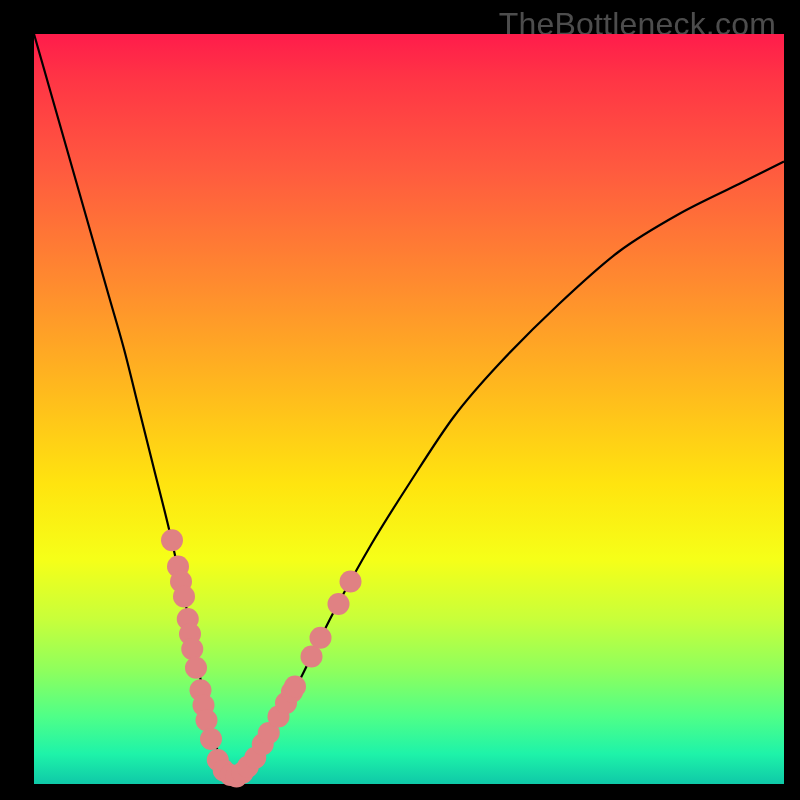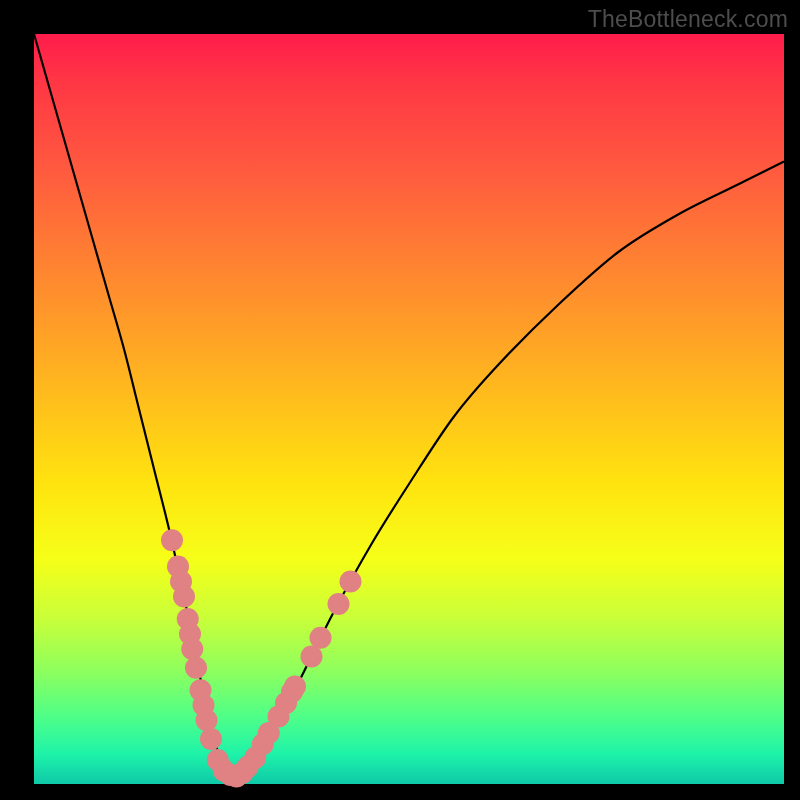--- a/index.html
+++ b/index.html
@@ -37,23 +37,23 @@
       #c8ff3a 78%,
       #8dff5e 85%,
       #4fff88 91%,
       #1ef3a9 96%,
       #0fc9a8 100%
     );
   }
   .watermark {
     position: absolute;
     top: 6px;
-    right: 12px;
+    right: 24px;
     color: #4d4d4d;
-    font-size: 23px;
+    font-size: 32px;
     font-weight: 400;
     letter-spacing: 0.2px;
     user-select: none;
   }
   svg.curve {
     position: absolute;
     left: 0;
     top: 0;
     width: 750px;
     height: 750px;

